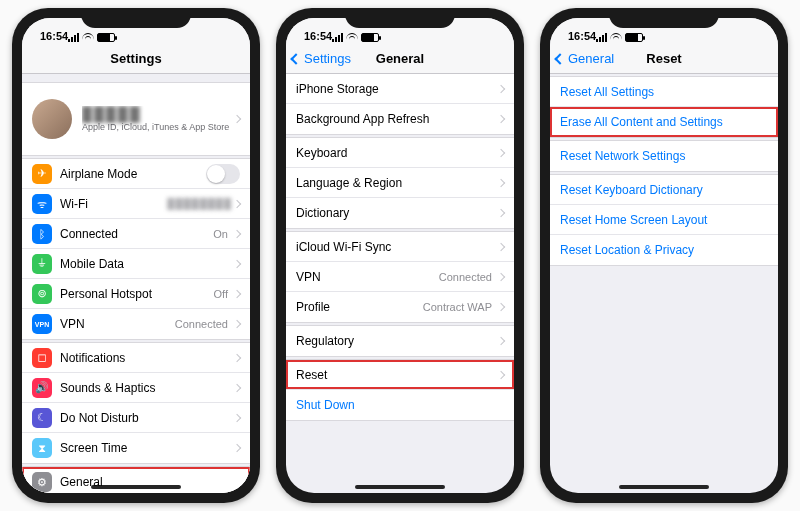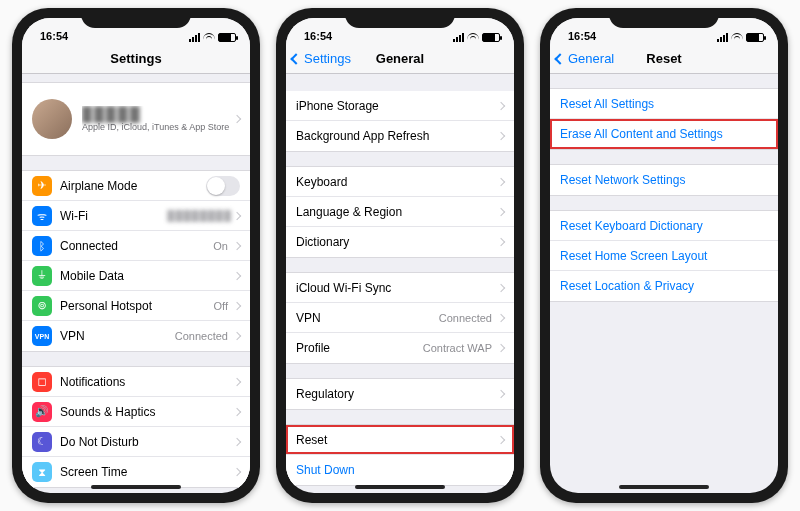--- a/index.html
+++ b/index.html
@@ -14,38 +14,38 @@
     overflow: hidden; position: relative; display: flex; flex-direction: column;
     font-size: 12px; color: #000;
   }
   
   .notch {
     position: absolute; top: 0; left: 50%; transform: translateX(-50%);
     width: 110px; height: 20px; background: #1a1a1a;
     border-bottom-left-radius: 14px; border-bottom-right-radius: 14px; z-index: 40;
   }
   
-  .status { height: 26px; display: flex; align-items: flex-end; justify-content: space-between; padding: 0 14px 2px 18px; font-size: 11px; font-weight: 600; background: #f7f7f8; }
+  .status { height: 26px; display: flex; align-items: flex-end; padding: 0 14px 2px 18px; font-size: 11px; font-weight: 600; background: #f7f7f8; }
   .status .right { display: flex; gap: 3px; align-items: center; }
   .sig { display:inline-flex; gap:1px; align-items:flex-end; }
   .sig i { width:2px; background:#000; display:inline-block; }
   .sig i:nth-child(1){height:3px} .sig i:nth-child(2){height:5px} .sig i:nth-child(3){height:7px} .sig i:nth-child(4){height:9px}
   .wifi-ic { width:12px; height:9px; position:relative; }
   .wifi-ic::before, .wifi-ic::after { content:""; position:absolute; border:1.5px solid #000; border-bottom:none; border-left:none; border-right:none; border-radius:50%; }
   .wifi-ic::before { width:12px; height:12px; left:0; top:0; }
   .wifi-ic::after  { width:6px; height:6px; left:3px; top:3px; }
   .batt { width:18px; height:9px; border:1px solid #000; border-radius:2px; position:relative; }
   .batt::after { content:""; position:absolute; right:-3px; top:2px; width:2px; height:4px; background:#000; border-radius:1px; }
   .batt i { display:block; width:12px; height:100%; background:#000; }
   
   .navbar { height: 30px; background:#f7f7f8; border-bottom:1px solid #c8c7cc; display:flex; align-items:center; justify-content:center; position:relative; font-size:13px; font-weight:600; }
   .navbar .back { position:absolute; left:6px; color:#007aff; font-weight:400; display:flex; align-items:center; gap:2px; font-size:13px; }
   .chev-left { display:inline-block; width:8px; height:8px; border-left:2px solid #007aff; border-bottom:2px solid #007aff; transform:rotate(45deg); margin-right:2px; }
   .content { flex:1; overflow:hidden; }
-  .group { margin-top: 14px; background:#fff; border-top:1px solid #d9d8dd; border-bottom:1px solid #d9d8dd; }
+  .group { margin-top: 2px; background:#fff; border-top:1px solid #d9d8dd; border-bottom:1px solid #d9d8dd; }
   .group.tight { margin-top: 8px; }
   .row {
     min-height: 30px; display:flex; align-items:center; padding:0 10px 0 10px;
     border-bottom:1px solid #e5e5ea; position:relative; background:#fff;
   }
   .row:last-child { border-bottom:none; }
   .row .icon { width:20px; height:20px; border-radius:5px; margin-right:8px; display:flex; align-items:center; justify-content:center; color:#fff; font-size:11px; flex-shrink:0; }
   .row .label { flex:1; color:#000; font-size:12px; white-space:nowrap; overflow:hidden; text-overflow:ellipsis; }
   .row .label.link { color:#007aff; }
   .row .value { color:#8e8e93; font-size:11px; margin-right:4px; }
@@ -192,21 +192,21 @@
         </span>
       </div>
       <div class="navbar">
         <span class="back">
           <span class="chev-left"></span>
           <span>Settings</span>
         </span>
         <span>General</span>
       </div>
       <div class="content">
-        <div class="group tight" style="margin-top:17px;border-top:none" id="p2ga">
+        <div class="group tight" style="margin-top:0;border-top:none" id="p2ga">
             <div class="row">
               <span class="label">iPhone Storage</span>
               <span class="chevron"></span>
             </div>
             <div class="row">
               <span class="label">Background App Refresh</span>
               <span class="chevron"></span>
             </div>
           </div>
         <div class="group" id="p2gb">

